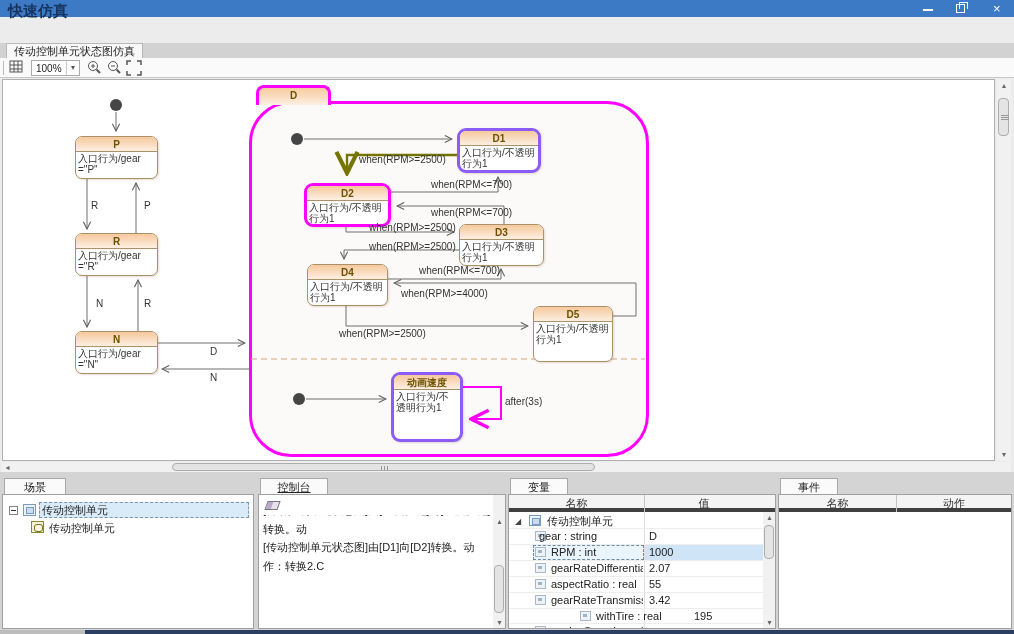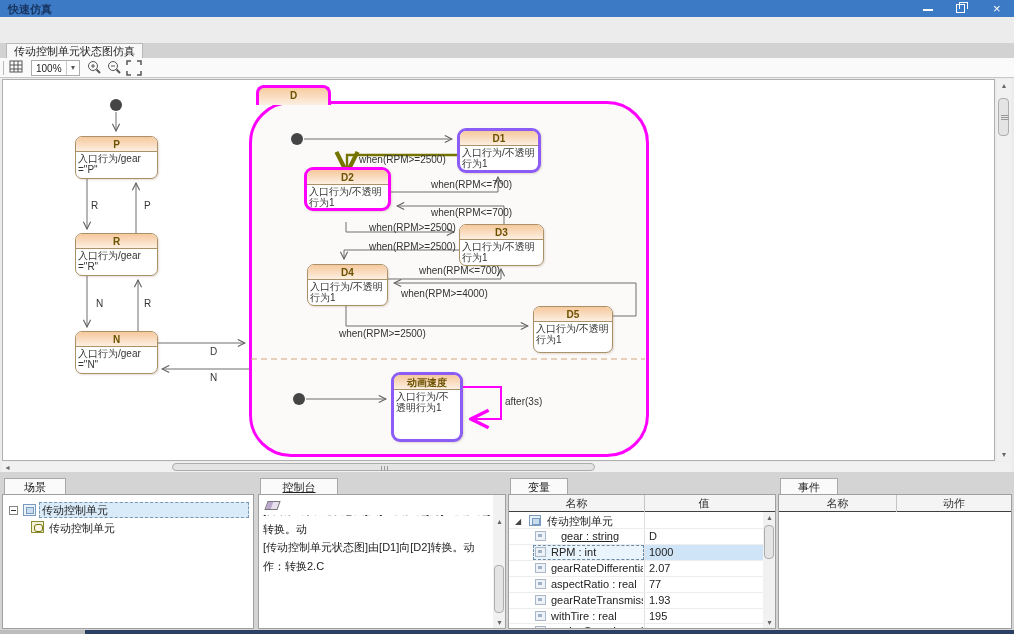--- a/index.html
+++ b/index.html
@@ -1,21 +1,21 @@
 <!DOCTYPE html>
 <html><head>
 <meta charset="utf-8">
 <style>
   * { margin:0; padding:0; box-sizing:border-box; }
   html,body { width:1014px; height:634px; overflow:hidden; font-family:"Liberation Sans","DejaVu Sans",sans-serif; }
   #root { position:absolute; left:0; top:0; width:1014px; height:634px; background:#ECECEC; }
 
   
   .titlebar { position:absolute; left:0; top:0; width:1014px; height:17px; background:#3D7AC5; }
-  .titlebar .title { position:absolute; left:8px; top:2px; font-size:11px; color:#17335F; font-weight:bold; }
+  .titlebar .title { position:absolute; left:8px; top:2px; font-size:15px; color:#17335F; font-weight:bold; }
   .winbtn { position:absolute; top:0; width:30px; height:17px; cursor:default; }
   .minbar { position:absolute; left:10px; top:9px; width:10px; height:2px; background:#fff; }
   .maxrect { position:absolute; left:10px; top:4px; width:9px; height:9px; border:1px solid #fff; }
   .maxrect2 { position:absolute; left:13px; top:2px; width:9px; height:7px; border:1px solid #fff; border-bottom:none; }
   .closex { position:absolute; left:8px; top:1px; color:#fff; font-size:13px; }
 
   
   .main-toolbar { position:absolute; left:0; top:17px; width:1014px; height:26px; background:#F0F0F0; border-bottom:1px solid #DADADA; }
   .tbtn { position:absolute; top:4px; width:19px; height:19px; background:#F5F5F5; border:1px solid #707070; }
   .tbtn.flat { border:1px solid transparent; background:transparent; }
@@ -80,21 +80,21 @@
   .ic-sm { position:absolute; width:13px; height:12px; background:#F2F0D8; border:1px solid #8A8A30; }
   .ic-sm::after { content:""; position:absolute; left:2px; top:2px; width:7px; height:6px; border:1px solid #757500; border-radius:3px; background:#FBF6E8; }
 
   
   .eraser { position:absolute; width:13px; height:9px; background:#E8E0EE; border:1px solid #777; transform:skewX(-20deg); }
   .eraser::after { content:""; position:absolute; left:0; top:0; width:5px; height:7px; background:#B9A8CC; }
   .log { position:absolute; font-size:11px; color:#222; line-height:18.5px; overflow:hidden; }
   .log .clip0 { margin-top:-14px; }
 
   
-  .tbl-head { position:absolute; background:#F4F4F4; border-bottom:1px solid #404040; font-size:11px; color:#333; }
+  .tbl-head { position:absolute; background:#F4F4F4; border-bottom:4px solid #404040; font-size:11px; color:#333; }
   .th-cell { position:absolute; top:0; height:17px; line-height:17px; text-align:center; }
   .th-div { position:absolute; top:0; width:1px; height:17px; background:#C4C4C4; }
   .vrow { position:absolute; width:100%; height:16px; font-size:11px; color:#222; }
   .vrow .nm { position:absolute; top:1px; white-space:nowrap; overflow:hidden; }
   .vrow .vl { position:absolute; top:1px; white-space:nowrap; }
   .col-line { position:absolute; top:0; width:1px; background:#E0E0E0; }
   .row-line { position:absolute; left:0; width:100%; height:1px; background:#EDEDED; }
   .var-ic { position:absolute; width:11px; height:10px; background:#EEF2F6; border:1px solid #A8B8C8; }
   .var-ic::after { content:""; position:absolute; left:2px; top:2px; width:4px; height:3px; background:#9FB3C6; }
   .exp-tri { position:absolute; font-size:8px; color:#444; }
@@ -218,33 +218,33 @@
       <div class="bd">入口行为/gear="R"</div>
     </div>
     <div class="state" style="left:72px; top:251px; width:83px; height:43px;">
       <div class="hd">N</div>
       <div class="bd">入口行为/gear="N"</div>
     </div>
     <div class="state olive" style="left:454px; top:48px; width:84px; height:45px;">
       <div class="hd">D1</div>
       <div class="bd">入口行为/不透明行为1</div>
     </div>
-    <div class="state magenta" style="left:301px; top:87px; width:87px; height:44px;">
+    <div class="state magenta" style="left:301px; top:103px; width:87px; height:44px;">
       <div class="hd">D2</div>
       <div class="bd">入口行为/不透明行为1</div>
     </div>
     <div class="state" style="left:456px; top:144px; width:85px; height:42px;">
       <div class="hd">D3</div>
       <div class="bd">入口行为/不透明行为1</div>
     </div>
     <div class="state" style="left:304px; top:184px; width:81px; height:42px;">
       <div class="hd">D4</div>
       <div class="bd">入口行为/不透明行为1</div>
     </div>
-    <div class="state" style="left:530px; top:226px; width:80px; height:47px;">
+    <div class="state" style="left:530px; top:226px; width:80px; height:56px;">
       <div class="hd">D5</div>
       <div class="bd">入口行为/不透明行为1</div>
     </div>
     <div class="state olive" style="left:388px; top:292px; width:72px; height:70px;">
       <div class="hd">动画速度</div>
       <div class="bd">入口行为/不透明行为1</div>
     </div>
 
     <div class="tlabel" style="left:88px;  top:120px;">R</div>
     <div class="tlabel" style="left:141px; top:120px;">P</div>
@@ -286,21 +286,21 @@
 
     <div class="ptab" style="left:4px; width:62px;">场景</div>
     <div class="pbody" style="left:2px; width:252px; height:135px;">
       <span class="tree-exp" style="left:6px; top:11px;"></span>
       <span class="ic-block" style="left:20px; top:9px;"></span>
       <div class="tree-sel" style="left:36px; top:7px; width:210px; height:16px;">传动控制单元</div>
       <span class="ic-sm" style="left:28px; top:26px;"></span>
       <div class="tree-lbl" style="left:46px; top:26px;">传动控制单元</div>
     </div>
 
-    <div class="ptab" style="left:260px; width:78px;text-decoration:underline;">控制台</div>
+    <div class="ptab" style="left:260px; width:68px;text-decoration:underline;">控制台</div>
     <div class="pbody" style="left:258px; width:248px; height:135px;">
       <span class="eraser" style="left:7px; top:6px;"></span>
       <div class="log" style="left:4px; top:20px; width:228px; height:112px;">
         <div class="clip0">[传动控制单元状态图]由[速度变化]向[速度变化]转换。动</div>
         <div>[传动控制单元状态图]由[D1]向[D2]转换。动作：转换2.C</div>
 
       </div>
       <div class="sb-track" style="left:234px; top:0; width:13px; height:134px;">
         <div class="sb-arrow" style="left:0; top:22px; width:13px;">▴</div>
         <div class="sb-thumb" style="left:1px; top:70px; width:10px; height:48px;"></div>
@@ -319,51 +319,51 @@
 
       <div class="vrow" style="top:18px;">
         <span class="exp-tri" style="left:6px; top:4px;">◢</span>
         <span class="ic-block" style="left:20px; top:2px; width:12px; height:11px;"></span>
         <span class="nm" style="left:38px; width:96px;">传动控制单元</span>
         <span class="vl" style="left:140px;"></span>
       </div>
       <div class="row-line" style="top:33px;"></div>
       <div class="vrow" style="top:34px;">
         <span class="var-ic" style="left:26px; top:2px;"></span>
-        <span class="nm" style="left:52px; width:92px;text-decoration:underline;">gear : string</span>
+        <span class="nm" style="left:30px; width:92px;">gear : string</span>
         <span class="vl" style="left:140px;">D</span>
       </div>
       <div class="row-line" style="top:49px;"></div>
       <div class="vrow" style="top:50px;">
         <span class="sel-val" style="left:136px; top:0; width:118px; height:16px;"></span>
         <span class="sel-name" style="left:24px; top:0; width:111px; height:15px;"></span>
         <span class="var-ic" style="left:26px; top:2px;"></span>
         <span class="nm" style="left:42px; width:92px;">RPM : int</span>
         <span class="vl" style="left:140px;">1000</span>
       </div>
       <div class="row-line" style="top:65px;"></div>
       <div class="vrow" style="top:66px;">
         <span class="var-ic" style="left:26px; top:2px;"></span>
         <span class="nm" style="left:42px; width:92px;">gearRateDifferential...</span>
         <span class="vl" style="left:140px;">2.07</span>
       </div>
       <div class="row-line" style="top:81px;"></div>
       <div class="vrow" style="top:82px;">
         <span class="var-ic" style="left:26px; top:2px;"></span>
         <span class="nm" style="left:42px; width:92px;">aspectRatio : real</span>
-        <span class="vl" style="left:140px;">77</span>
+        <span class="vl" style="left:140px;">55</span>
       </div>
       <div class="row-line" style="top:97px;"></div>
       <div class="vrow" style="top:98px;">
         <span class="var-ic" style="left:26px; top:2px;"></span>
         <span class="nm" style="left:42px; width:92px;">gearRateTransmissi...</span>
-        <span class="vl" style="left:140px;">1.93</span>
+        <span class="vl" style="left:140px;">3.42</span>
       </div>
       <div class="row-line" style="top:113px;"></div>
-      <div class="vrow" style="top:114px;">
+      <div class="vrow" style="top:114px;margin-left:45px;">
         <span class="var-ic" style="left:26px; top:2px;"></span>
         <span class="nm" style="left:42px; width:92px;">withTire : real</span>
         <span class="vl" style="left:140px;">195</span>
       </div>
       <div class="row-line" style="top:128px;"></div>
       <div class="vrow" style="top:129px;">
         <span class="var-ic" style="left:26px; top:2px;"></span>
         <span class="nm" style="left:42px; width:92px;">engineSpeed : real</span>
         <span class="vl" style="left:140px;"></span>
       </div>

